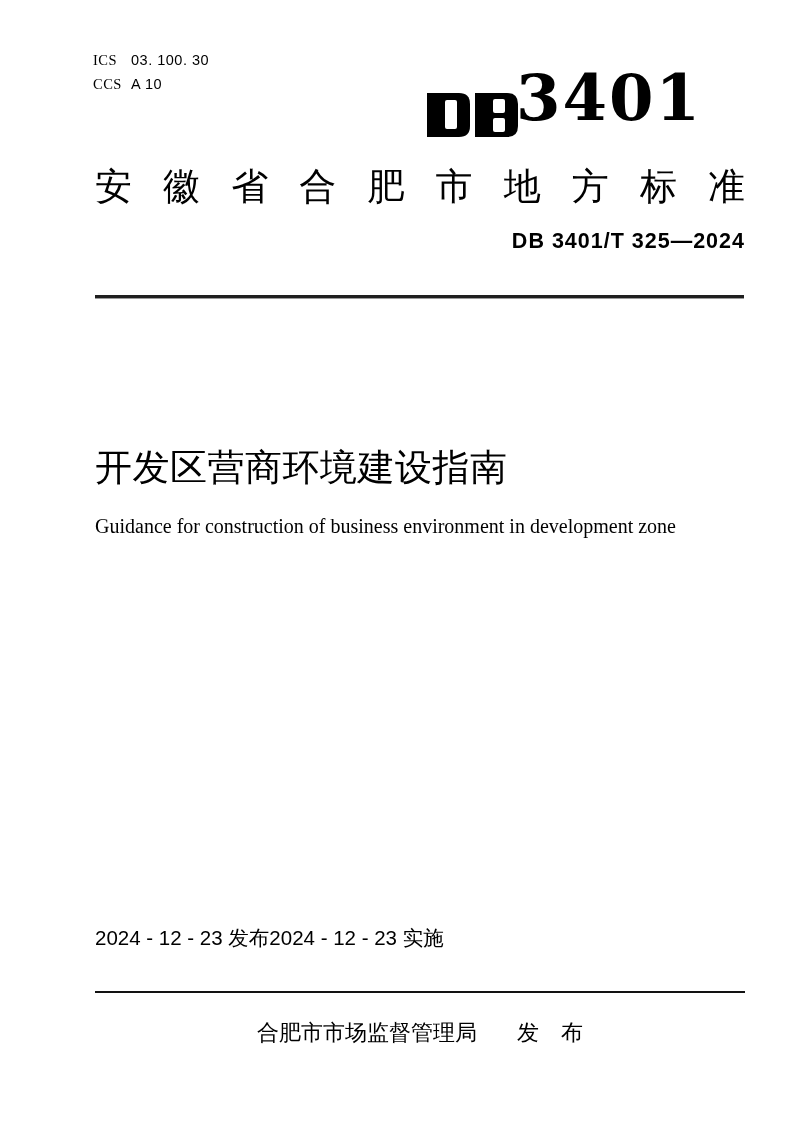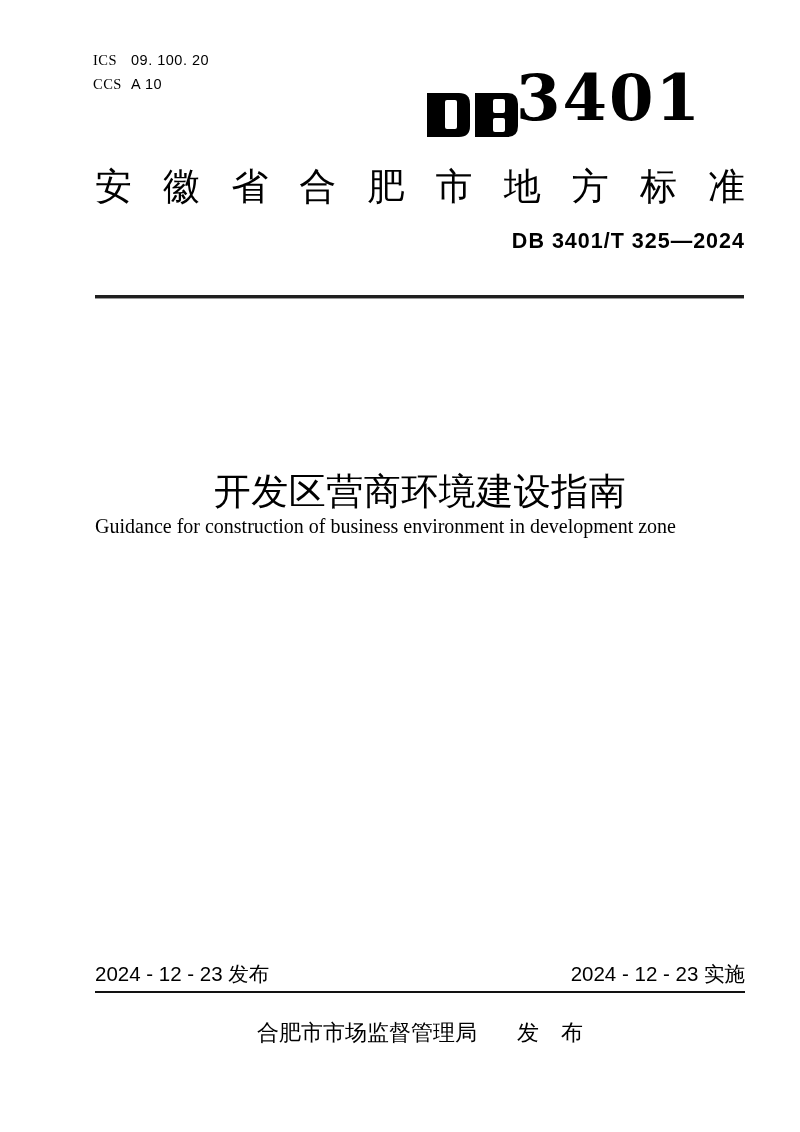--- a/index.html
+++ b/index.html
@@ -36,34 +36,34 @@
     position:absolute; right:55px; top:216px;
     font-size:21.5px; font-weight:bold; letter-spacing:1px; line-height:26px;
   }
 
   .rule-top {
     position:absolute; left:95px; top:283px; width:649px; height:3px;
     background:#1f1f1f; box-shadow:0 1px 0 #9a9a9a;
   }
 
   .title {
-    position:absolute; left:95px; top:458px; width:650px; margin:0;
-    text-align:center; font-size:37px; font-weight:normal; line-height:44px;
+    position:absolute; left:95px; top:434px; width:650px; margin:0;
+    font-size:37px; font-weight:normal; line-height:44px;
     letter-spacing:.5px;
   }
 
   .subtitle {
     position:absolute; left:95px; top:501px; width:650px;
     font-family:"Liberation Serif","DejaVu Serif",serif;
     font-size:20px; line-height:27px;
   }
 
   .dates {
-    position:absolute; left:95px; top:948px; width:650px;
-    display:flex; justify-content:space-between;
+    position:absolute; left:95px; top:912px; width:650px;
+    display:flex; 
     font-size:20.5px; line-height:28px;
   }
 
   .rule-bottom {
     position:absolute; left:95px; top:979px; width:650px; height:2px;
     background:#121212;
   }
 
   .publisher {
     position:absolute; left:95px; top:1006px; width:650px;
@@ -72,21 +72,21 @@
   .pub-label { margin-left:34px; }
 </style>
 </head>
 <body>
 
 <div class="page">
 
   <div class="ics-block">
     <div class="ics-row">
       <span class="lbl">ICS</span>
-      <span class="val">09. 100. 20</span>
+      <span class="val">03. 100. 30</span>
     </div>
     <div class="ics-row">
       <span class="lbl">CCS</span>
       <span class="val">A 10</span>
     </div>
   </div>
 
   <svg class="logo-mark" width="91" height="44" viewBox="0 0 91 44" aria-hidden="true">
     <path fill="#000" d="M0,0 H32 Q43,0 43,11 V33 Q43,44 32,44 H0 Z"></path>
     <rect fill="#fff" x="18" y="7" width="12" height="29" rx="2"></rect>

